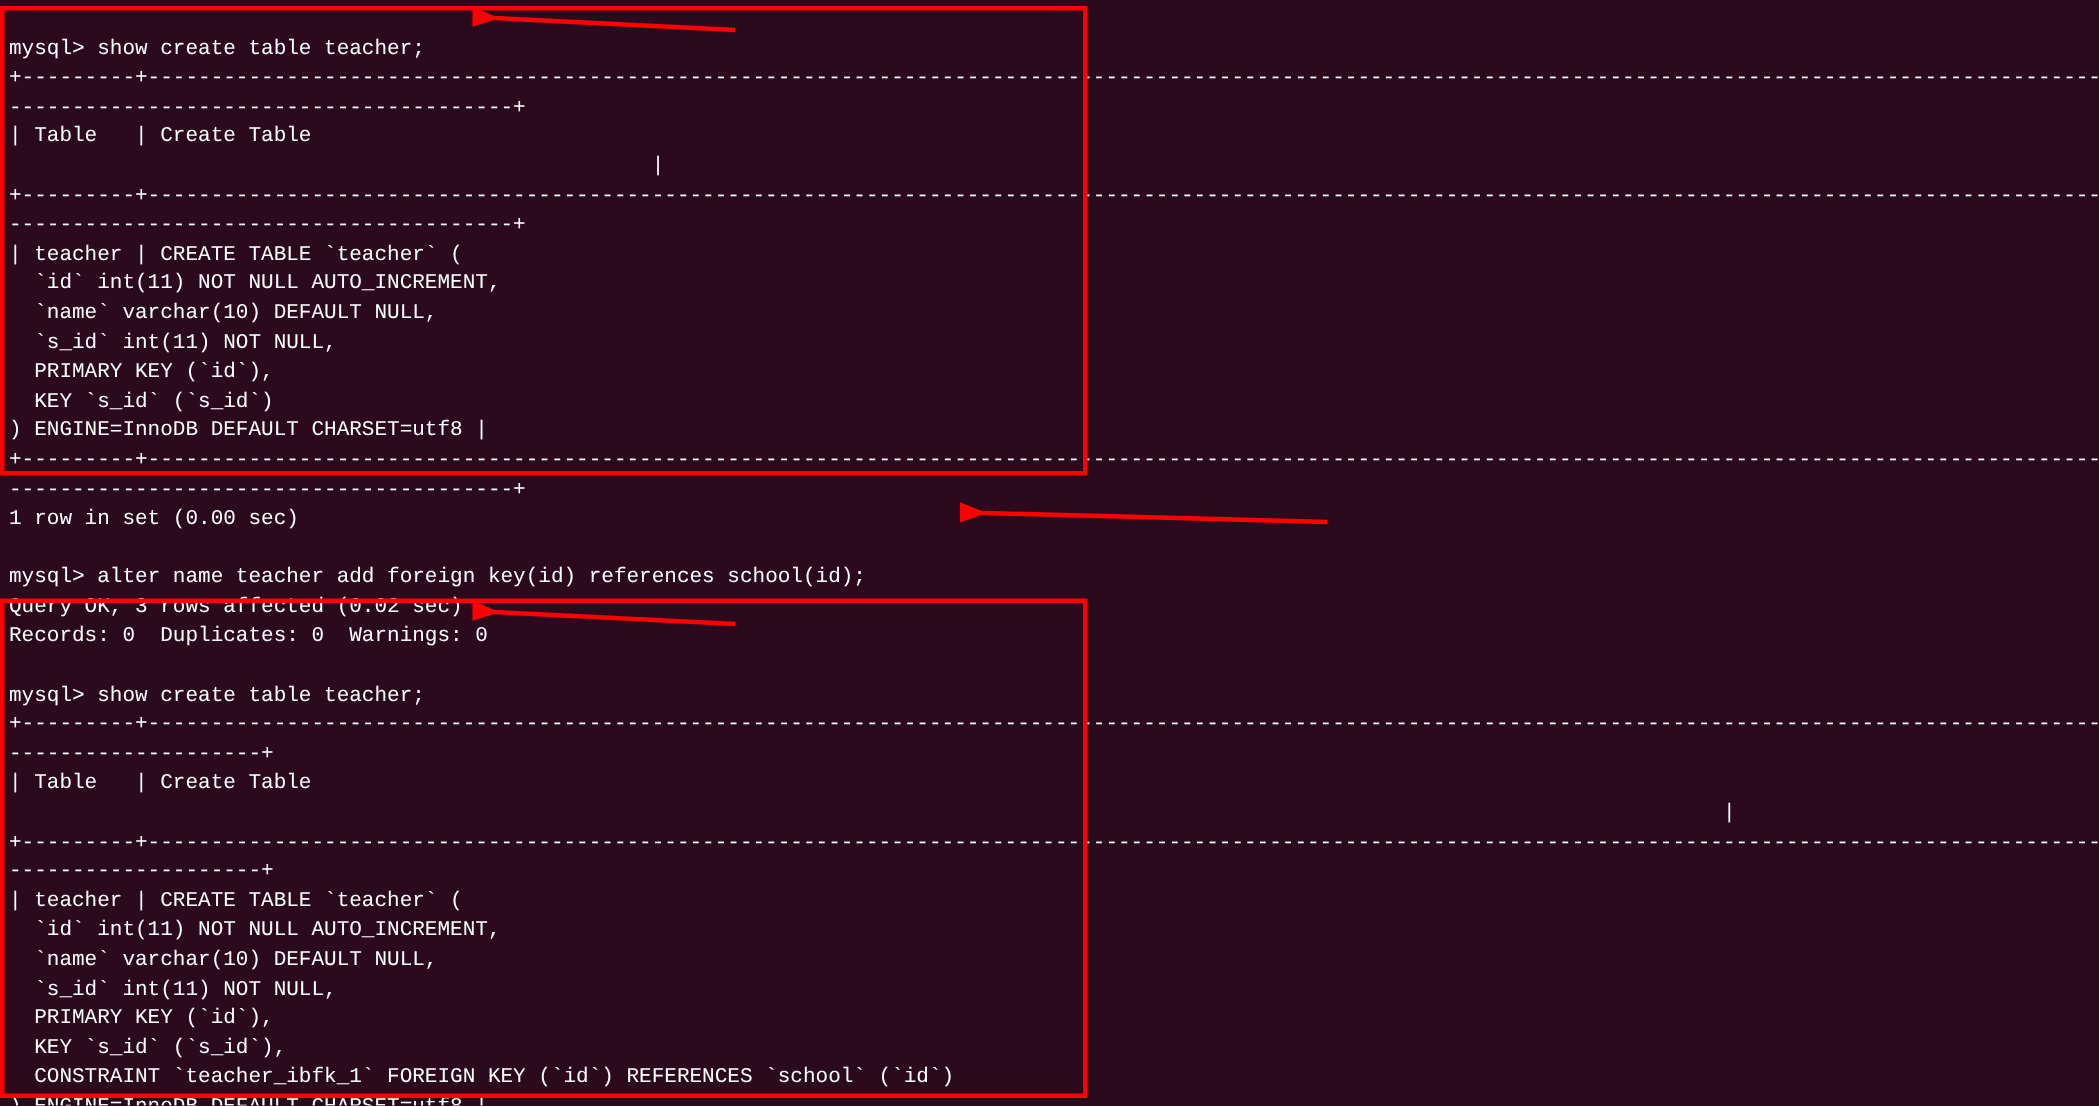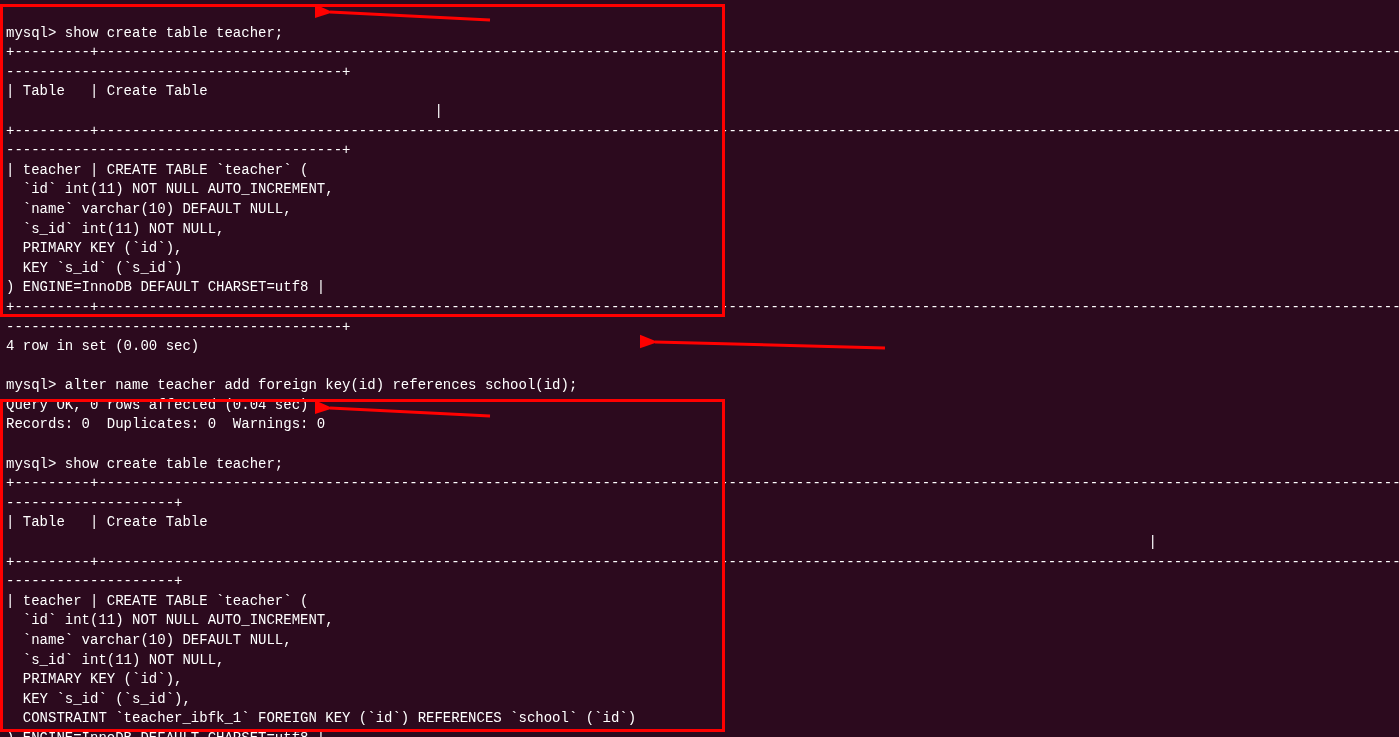--- a/index.html
+++ b/index.html
@@ -47,24 +47,24 @@
 <span>----------------------------------------+</span>
 <span>| teacher | CREATE TABLE `teacher` (</span>
 <span>  `id` int(11) NOT NULL AUTO_INCREMENT,</span>
 <span>  `name` varchar(10) DEFAULT NULL,</span>
 <span>  `s_id` int(11) NOT NULL,</span>
 <span>  PRIMARY KEY (`id`),</span>
 <span>  KEY `s_id` (`s_id`)</span>
 <span>) ENGINE=InnoDB DEFAULT CHARSET=utf8 |</span>
 <span>+---------+-------------------------------------------------------------------------------------------------------------------------------------------------------------------------------------------------------------+</span>
 <span>----------------------------------------+</span>
-<span>4 row in set (0.00 sec)</span>
+<span>1 row in set (0.00 sec)</span>
 
 <span>mysql&gt; </span><span>alter name teacher add foreign key(id) references school(id);</span>
-<span>Query OK, 0 rows affected (0.04 sec)</span>
+<span>Query OK, 3 rows affected (0.02 sec)</span>
 <span>Records: 0  Duplicates: 0  Warnings: 0</span>
 
 <span>mysql&gt; </span><span>show create table teacher;</span>
 <span>+---------+-----------------------------------------------------------------------------------------------------------------------------------------------------------------------------------------------------------------------------------------------------------------------------+</span>
 <span>--------------------+</span>
 <span>| Table   | Create Table</span>
 <span>                                                                                                                                        |</span>
 <span>+---------+-----------------------------------------------------------------------------------------------------------------------------------------------------------------------------------------------------------------------------------------------------------------------------+</span>
 <span>--------------------+</span>
 <span>| teacher | CREATE TABLE `teacher` (</span>

